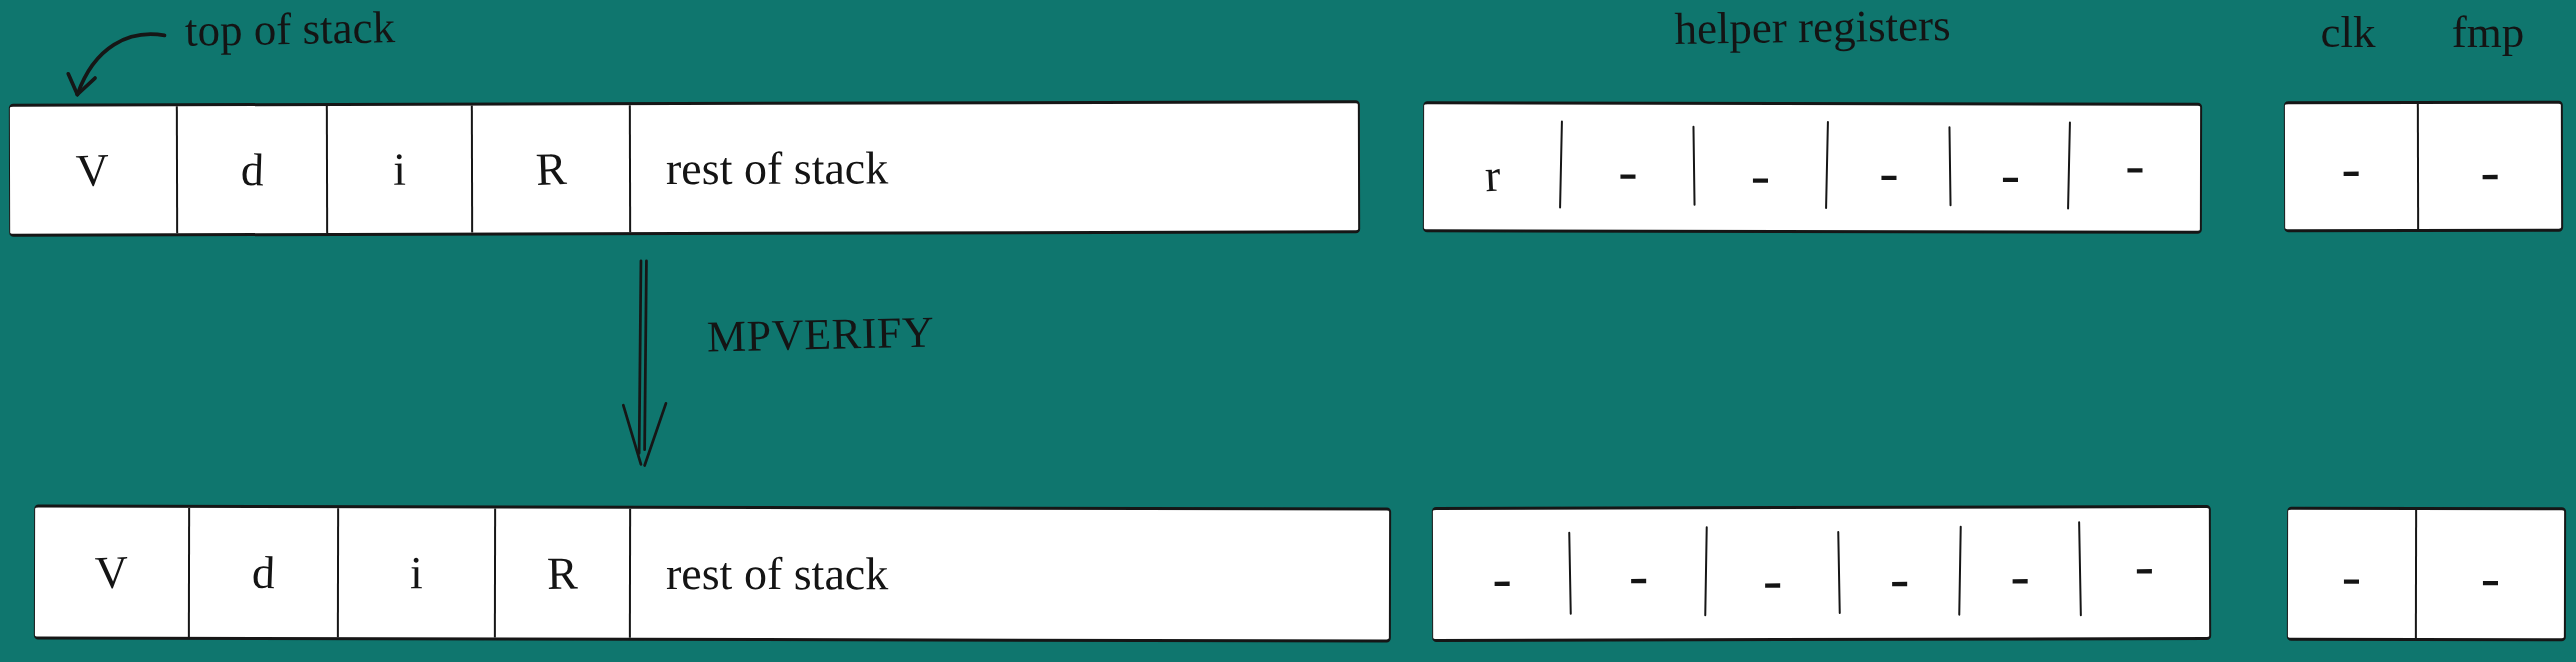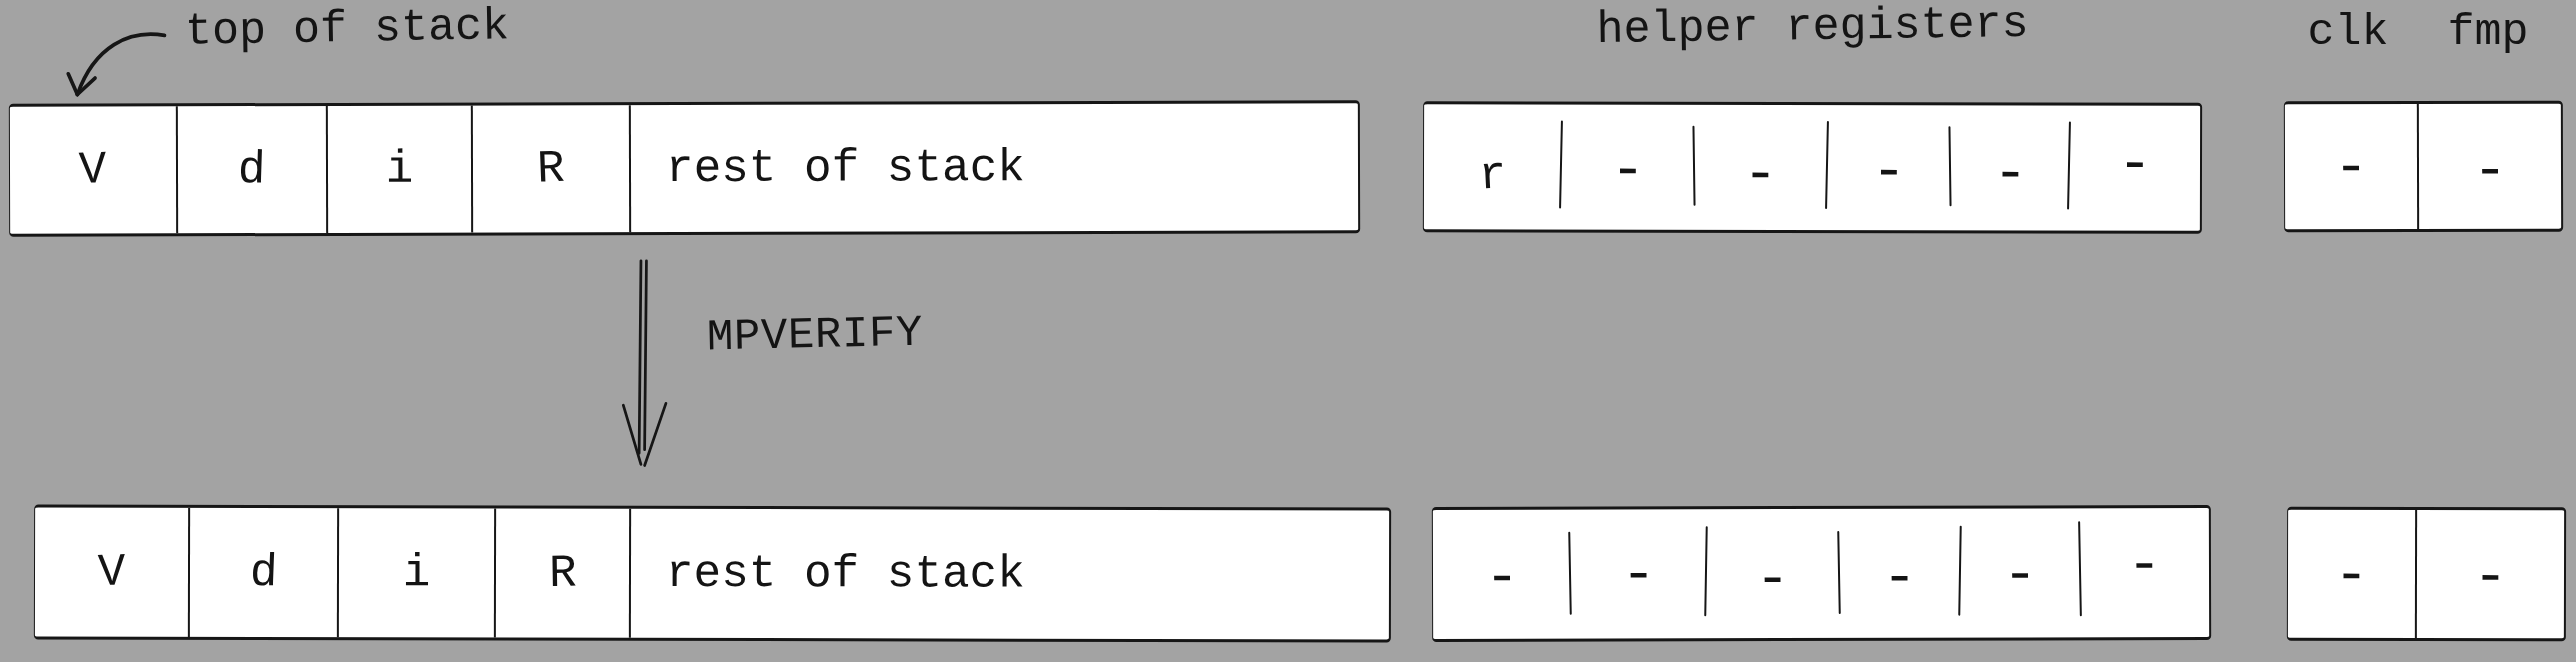--- a/index.html
+++ b/index.html
@@ -1,21 +1,21 @@
 <!DOCTYPE html>
 <html style="font-size:9.7px"><head>
 <meta charset="utf-8">
 <style>
   html, body { margin: 0; padding: 0; background: #ffffff; }
   .canvas {
     position: relative;
     width: 2576px;
     height: 663px;
-    background: #a3a3a3;
-    font-family: Liberation Mono, monospace;
+    background: #0f766e;
+    font-family: Liberation Serif, serif;
     color: #141414;
     overflow: hidden;
   }
   .overlay {
     position: absolute;
     left: 0; top: 0;
     width: 2576px; height: 663px;
     pointer-events: none;
   }
   .note {

